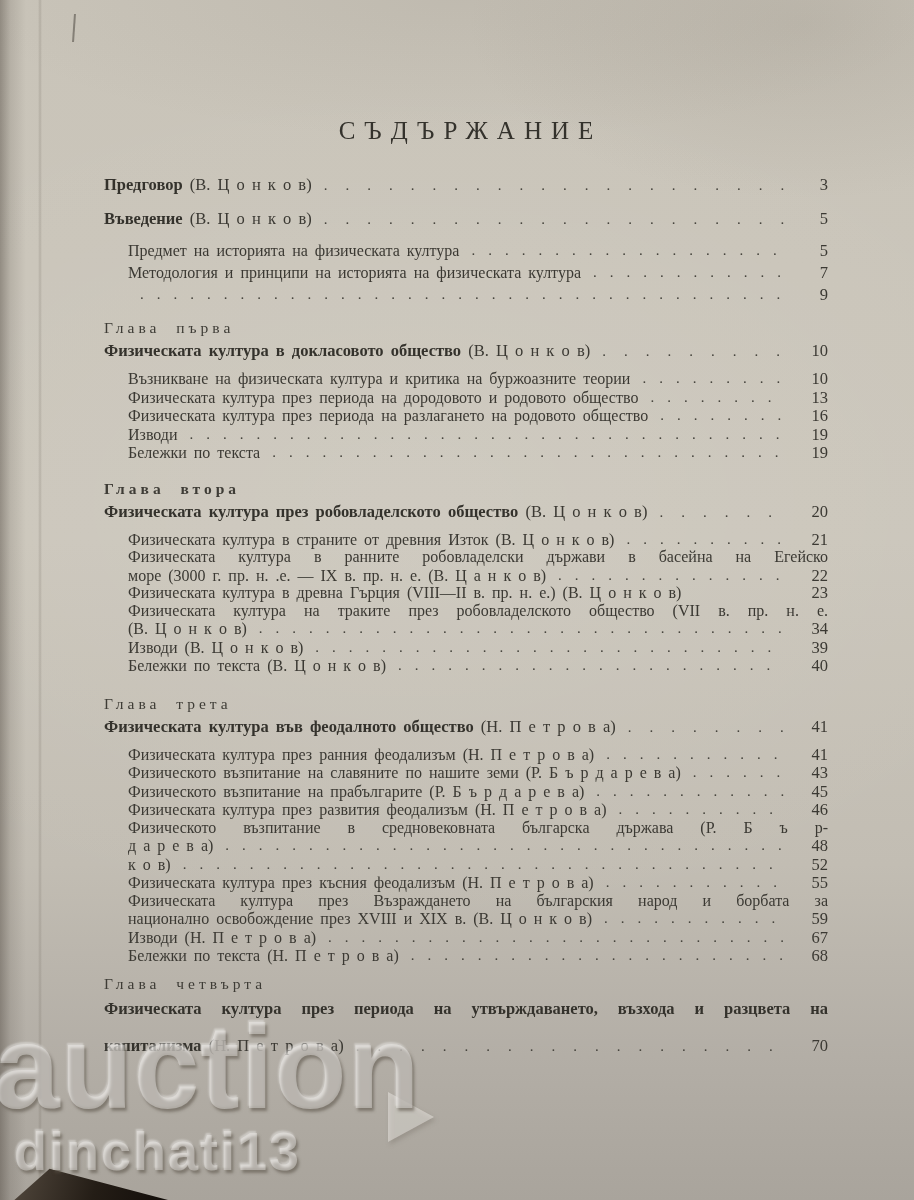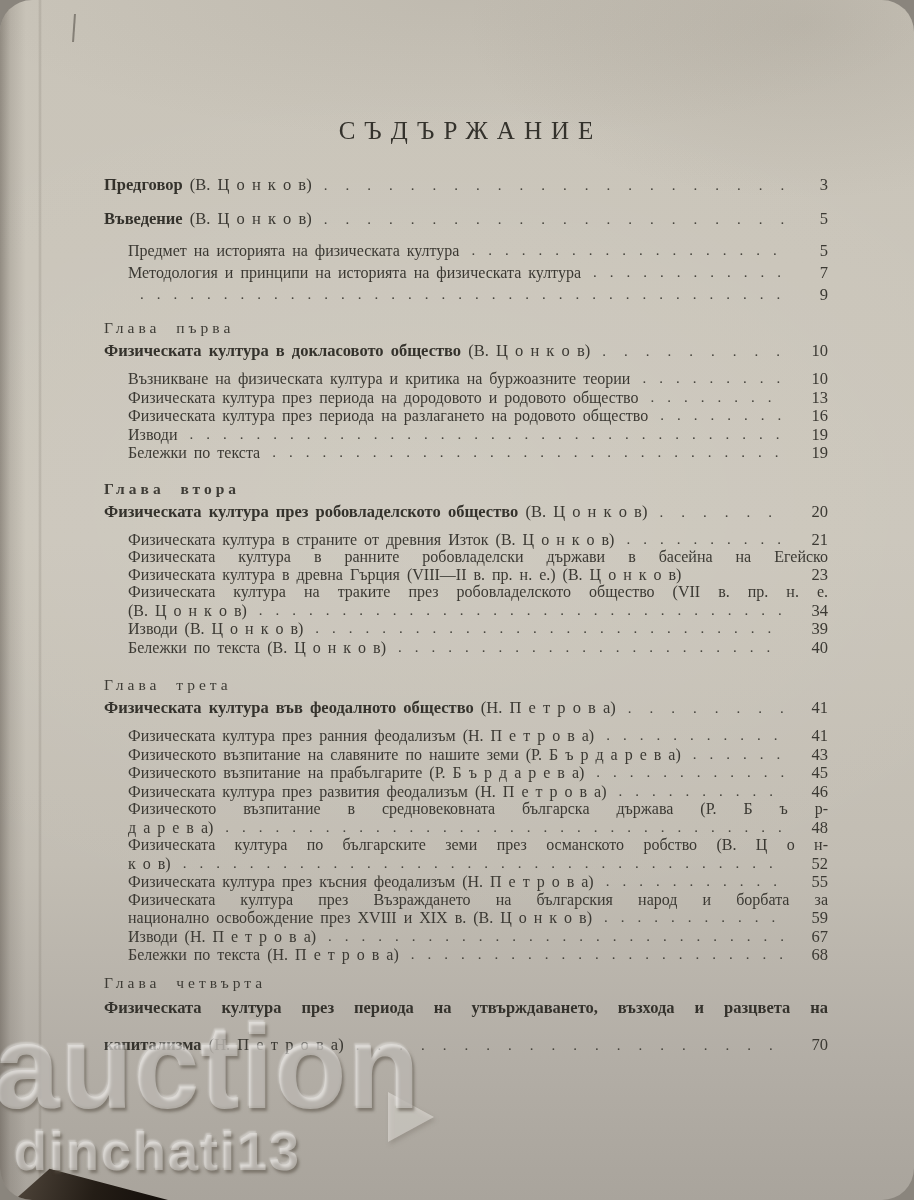--- a/index.html
+++ b/index.html
@@ -6,21 +6,20 @@
   body{width:914px;height:1200px;overflow:hidden;background:#8a857d;}
   .photo{
     position:relative;width:914px;height:1200px;overflow:hidden;
     font-family:"Liberation Serif","DejaVu Serif",serif;
     color:#3b3933;
     background:
       radial-gradient(ellipse 520px 270px at 88% 2%, rgba(118,110,98,.16), transparent 65%),
       radial-gradient(ellipse 700px 200px at 50% 0%, rgba(110,102,92,.10), transparent 70%),
       radial-gradient(ellipse 1000px 620px at 45% 42%, rgba(255,255,255,.08), transparent 72%),
       linear-gradient(180deg,#c9c4b9 0%,#cbc6bb 45%,#c2bdb3 72%,#b3aea6 88%,#a9a49c 100%);
-    border-radius: 32px;
   }
   
   .spine{position:absolute;left:0;top:0;width:26px;height:100%;
     background:linear-gradient(90deg,rgba(62,54,46,.40),rgba(62,54,46,.14) 40%,rgba(62,54,46,0) 100%);}
   .crease{position:absolute;left:38px;top:0;width:4px;height:100%;
     background:linear-gradient(90deg,rgba(96,88,78,0),rgba(96,88,78,.20),rgba(96,88,78,0));}
   .edge-mark{position:absolute;left:73px;top:14px;width:2px;height:28px;
     background:rgba(52,46,40,.45);transform:rotate(4deg);}
   .corner-curl{position:absolute;left:8px;bottom:0;width:160px;height:34px;
     background:linear-gradient(105deg,#544a3f 0%,#241d16 55%,#120d09 100%);
@@ -129,20 +128,25 @@
     <div class="row main b mt4"><span class="txt">Физическата култура през робовладелското общество</span>&nbsp;<span class="txt2">(В. Ц о н к о в)</span><span class="leader"></span><span class="pg">20</span></div>
     <div class="row ind mt8">
         <span class="txt">Физическата култура в страните от древния Изток (В. Ц о н к о в)</span>
         <span class="leader"></span>
         <span class="pg">21</span>
       </div>
     <div class="row ind just">
         <span class="txt">Физическата култура в ранните робовладелски държави в басейна на Егейско</span>
       </div>
     <div class="row ind">
+        <span class="txt">море (3000 г. пр. н. .е. — IX в. пр. н. е. (В. Ц а н к о в)</span>
+        <span class="leader"></span>
+        <span class="pg">22</span>
+      </div>
+    <div class="row ind">
         <span class="txt">Физическата култура в древна Гърция (VIII—II в. пр. н. е.) (В. Ц о н к о в)</span>
         <span class="spacer"></span>
         <span class="pg">23</span>
       </div>
     <div class="row ind just">
         <span class="txt">Физическата култура на траките през робовладелското общество (VII в. пр. н. е.</span>
       </div>
     <div class="row ind">
         <span class="txt">(В. Ц о н к о в)</span>
         <span class="leader"></span>
@@ -183,23 +187,20 @@
         <span class="leader"></span>
         <span class="pg">46</span>
       </div>
     <div class="row ind just">
         <span class="txt">Физическото възпитание в средновековната българска държава (Р. Б ъ р-</span>
       </div>
     <div class="row ind">
         <span class="txt">д а р е в а)</span>
         <span class="leader"></span>
         <span class="pg">48</span>
-      </div>
-    <div class="row ind just">
-        <span class="txt">Физическата култура по българските земи през османското робство (В. Ц о н-</span>
       </div>
     <div class="row ind">
         <span class="txt">к о в)</span>
         <span class="leader"></span>
         <span class="pg">52</span>
       </div>
     <div class="row ind">
         <span class="txt">Физическата култура през късния феодализъм (Н. П е т р о в а)</span>
         <span class="leader"></span>
         <span class="pg">55</span>

